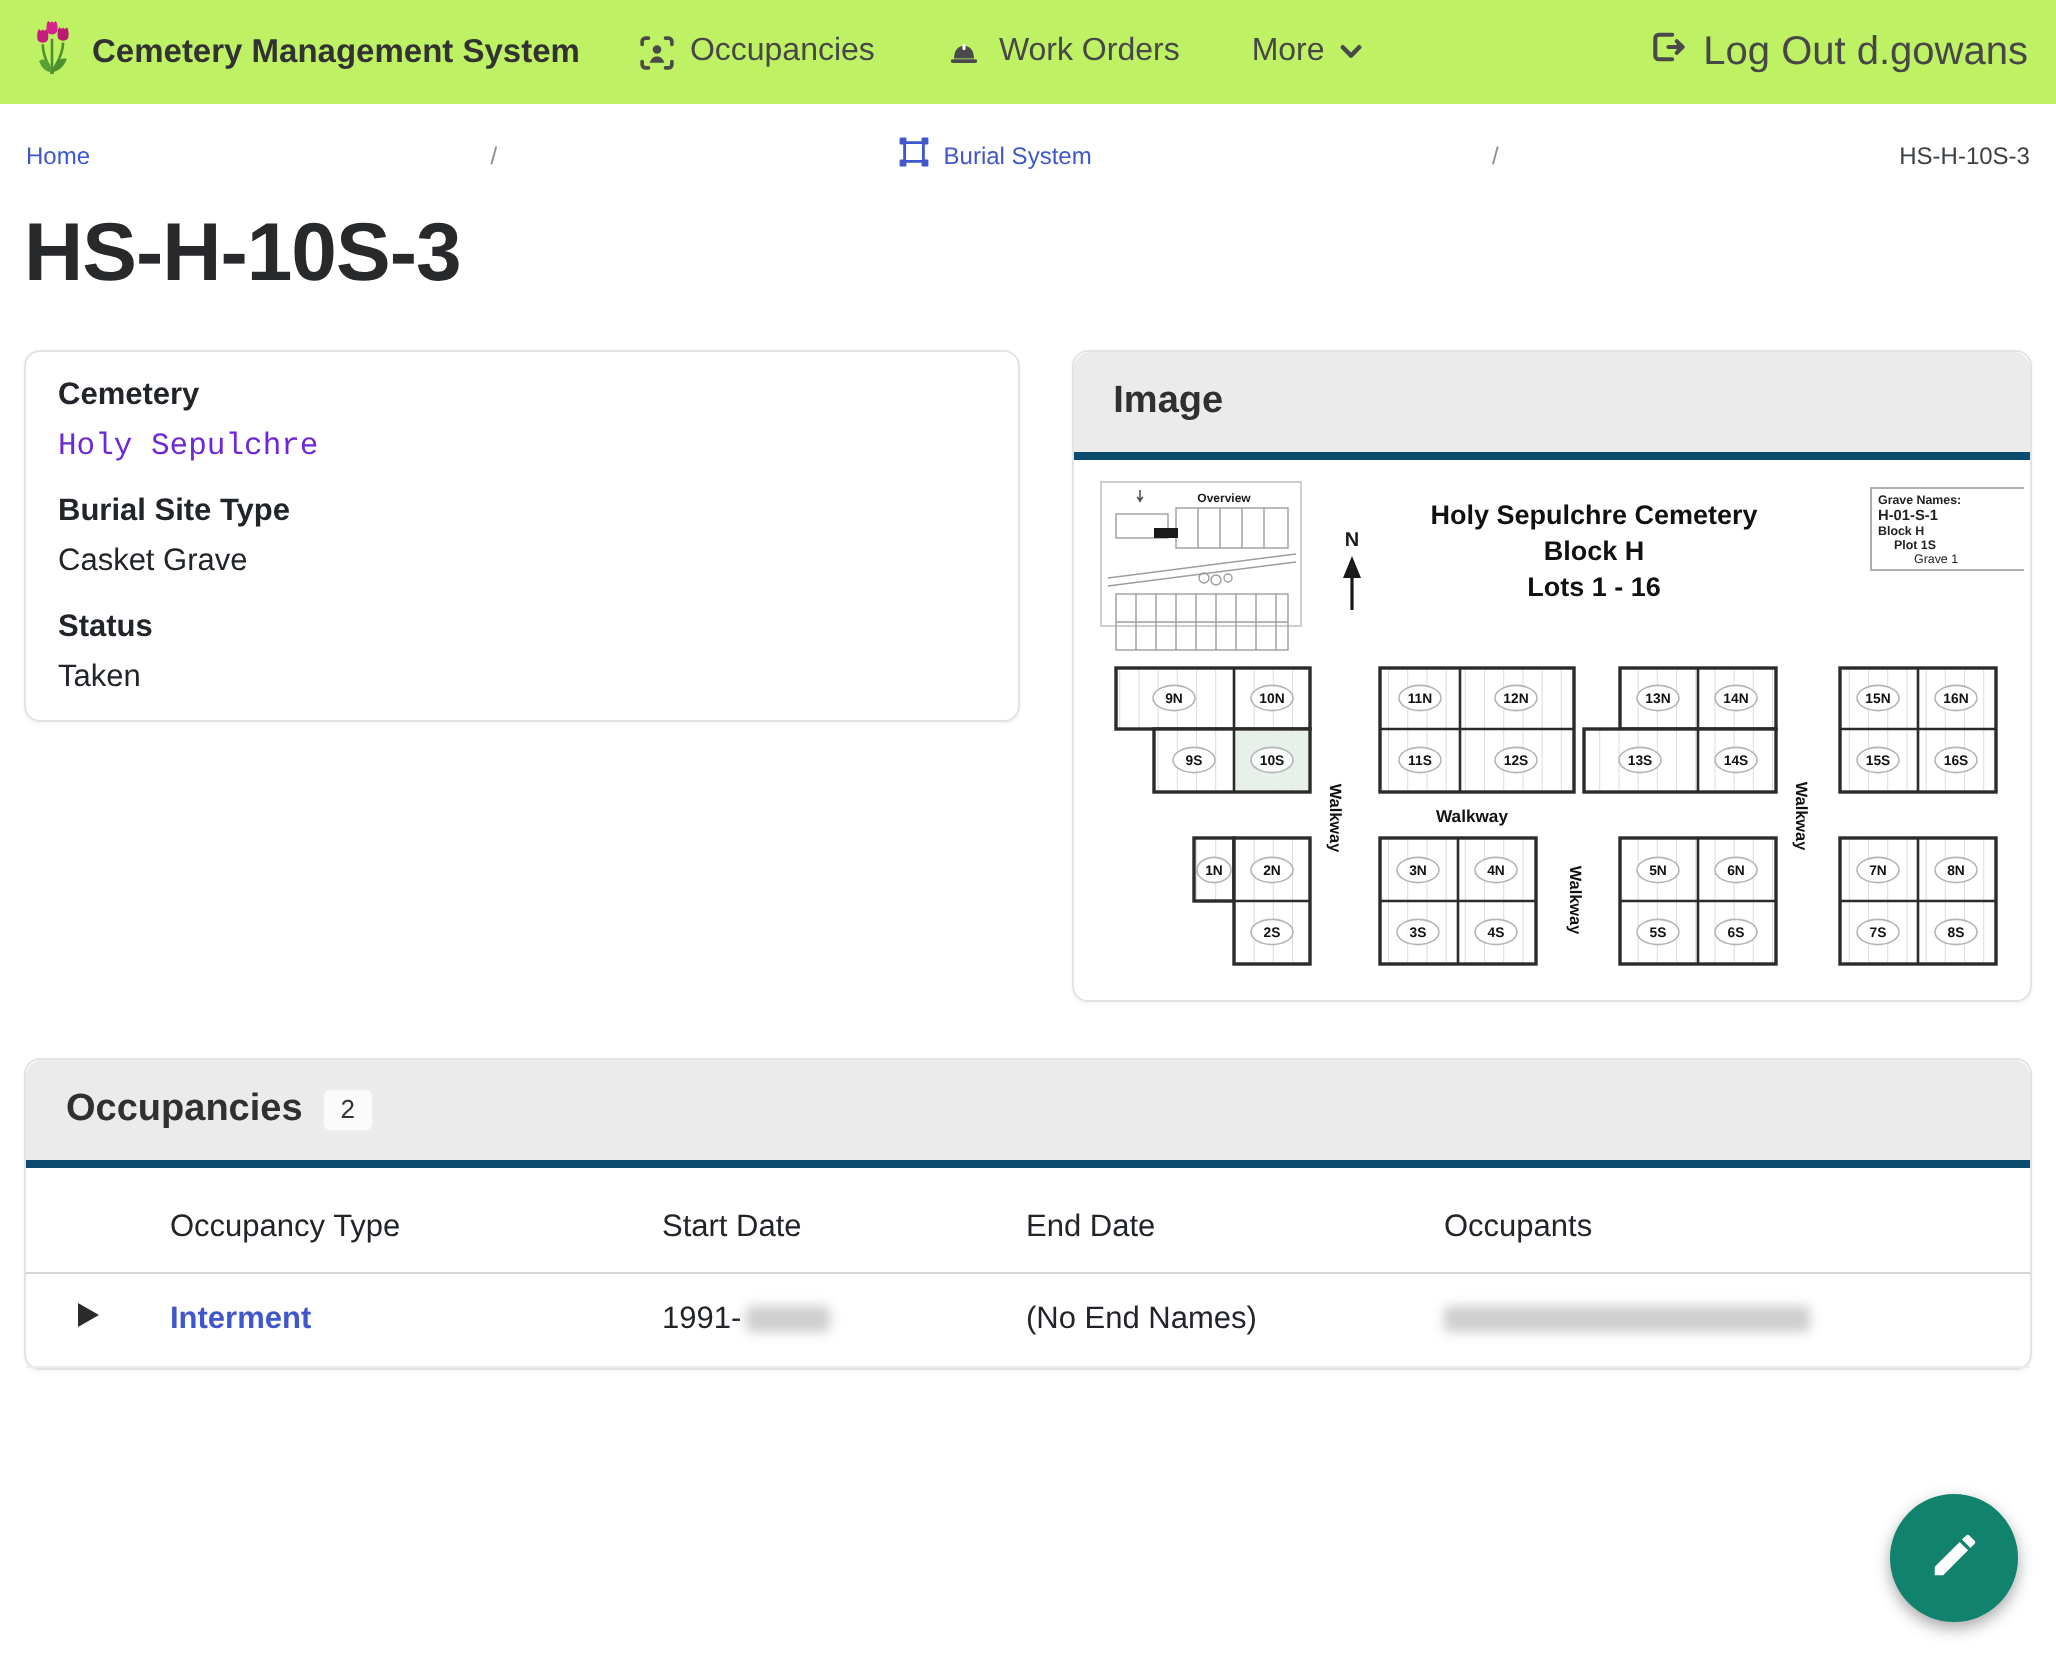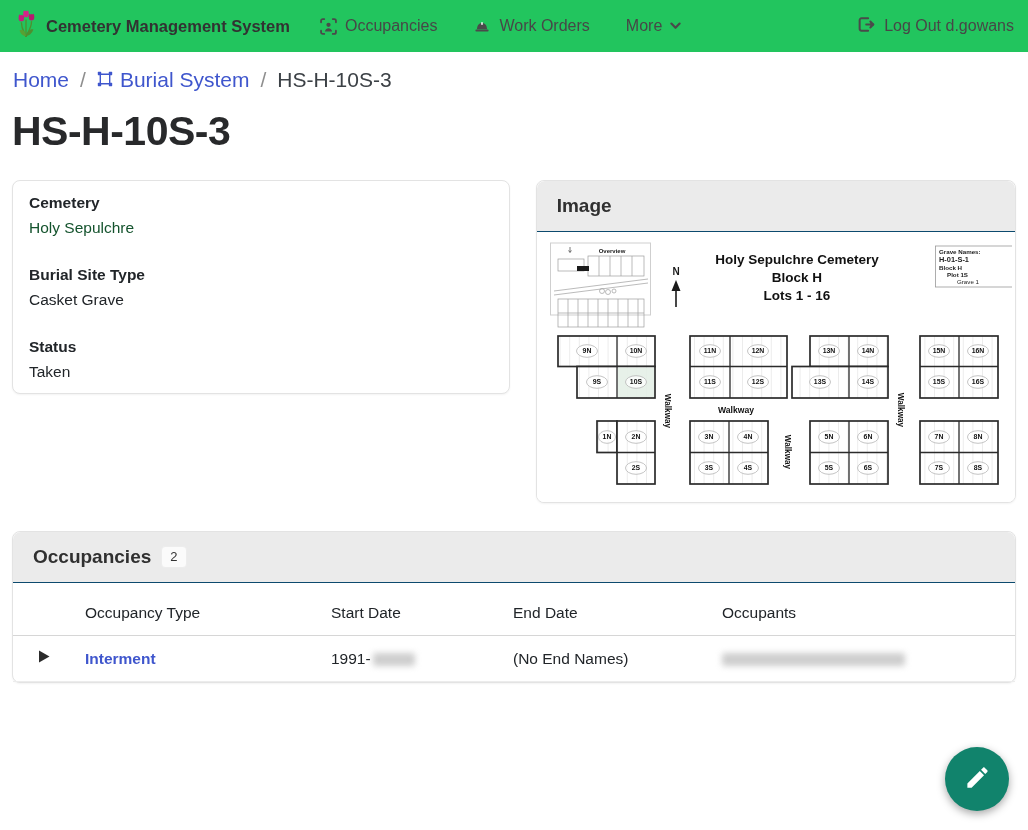--- a/index.html
+++ b/index.html
@@ -1,44 +1,44 @@
 <!DOCTYPE html>
 <html><head>
 <meta charset="utf-8">
 <style>
   html,body{margin:0;padding:0;}
   body{
     width:1028px;height:830px;position:relative;overflow:hidden;
     background:#ffffff;font-family:"Liberation Sans",sans-serif;color:#212529;
   }
   
-  .navbar{height:52px;background:#22c55e;display:flex;align-items:center;padding:0 14px;box-sizing:border-box;text-align:right;}
+  .navbar{height:52px;background:#bef264;display:flex;align-items:center;padding:0 14px;box-sizing:border-box;text-align:right;}
   .brand{display:flex;align-items:center;gap:8px;cursor:pointer;}
   .brand-title{font-size:16.5px;font-weight:700;color:#323232;}
   .nav-items{display:flex;align-items:center;margin-left:30px;gap:36px;}
   .nav-item{display:flex;align-items:center;gap:8px;font-size:16px;color:#474747;cursor:pointer;}
   .nav-item svg{display:block;}
-  .nav-right{margin-left:auto;display:flex;align-items:center;gap:9px;font-size:16px;color:#474747;cursor:pointer;}
-  
-  .breadcrumb{display:flex;align-items:center;gap:11px;padding:16px 13px 6px;font-size:21px;}
+  .nav-right{margin-left:auto;display:flex;align-items:center;gap:9px;font-size:20px;color:#474747;cursor:pointer;}
+  
+  .breadcrumb{display:flex;align-items:center;padding:16px 13px 6px;font-size:12px;justify-content:space-between;}
   .crumb-link{color:#3f56cd;display:flex;align-items:center;gap:7px;cursor:pointer;text-decoration:none;}
   .crumb-sep{color:#8e8e8e;}
   .crumb-current{color:#3c4146;}
   
   h1.page-title{margin:10px 12px 0;font-size:41px;font-weight:700;color:#28292b;letter-spacing:-0.5px;}
   
   .cards-row{display:flex;gap:26px;padding:0 12px;margin-top:25px;align-items:flex-start;}
   .card{background:#fff;border:1px solid #e3e3e3;border-radius:8px;box-shadow:0 1px 2px rgba(0,0,0,.05);box-sizing:border-box;}
   .details-card{width:506px;padding:13px 16px 12px;}
-  .field-label{font-weight:700;font-size:15.5px;color:#212529;margin-top:29px;}
+  .field-label{font-weight:700;font-size:15.5px;color:#212529;margin-top:15px;}
   .field-label:first-child{margin-top:0;}
   .field-value{font-size:15.5px;color:#212529;margin-top:7px;}
-  a.inline-link{color:#14532d;text-decoration:none;cursor:pointer;}
+  a.inline-link{color:#6d28d9;text-decoration:none;cursor:pointer;font-family:Liberation Mono, monospace;}
   .image-card{width:489px;overflow:hidden;}
-  .card-header{background:#ebebeb;border-bottom:1px solid #0c4a6e;padding:14px 20px;font-size:19px;font-weight:700;color:#303030;border-radius:8px 8px 0 0;display:flex;align-items:center;}
+  .card-header{background:#ebebeb;border-bottom:4px solid #0c4a6e;padding:14px 20px;font-size:19px;font-weight:700;color:#303030;border-radius:8px 8px 0 0;display:flex;align-items:center;}
   .image-body{padding:9px 13px;background:#fff;}
   svg.map{display:block;font-family:"Liberation Sans",sans-serif;}
   
   .occupancies-card{margin:28px 12px 0;}
   .count-badge{background:#fbfbfb;border:1px solid #ededed;border-radius:4px;font-size:13px;font-weight:400;color:#333;padding:2px 8px;margin-left:10px;line-height:16px;}
   table.occ-table{width:100%;border-collapse:collapse;font-size:15.5px;}
   .occ-table th{text-align:left;font-weight:400;color:#212529;padding:21px 10px 13px 0;border-bottom:1px solid #d6d6d6;}
   .occ-table th.col-icon{width:62px;}
   .occ-table th.col-type{width:236px;}
   .occ-table th.col-start{width:172px;}

